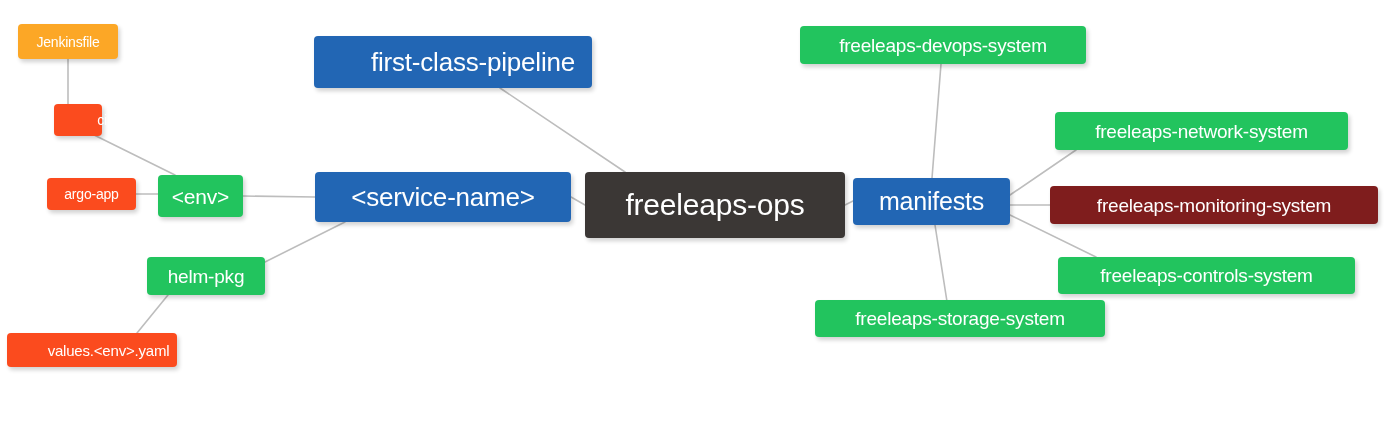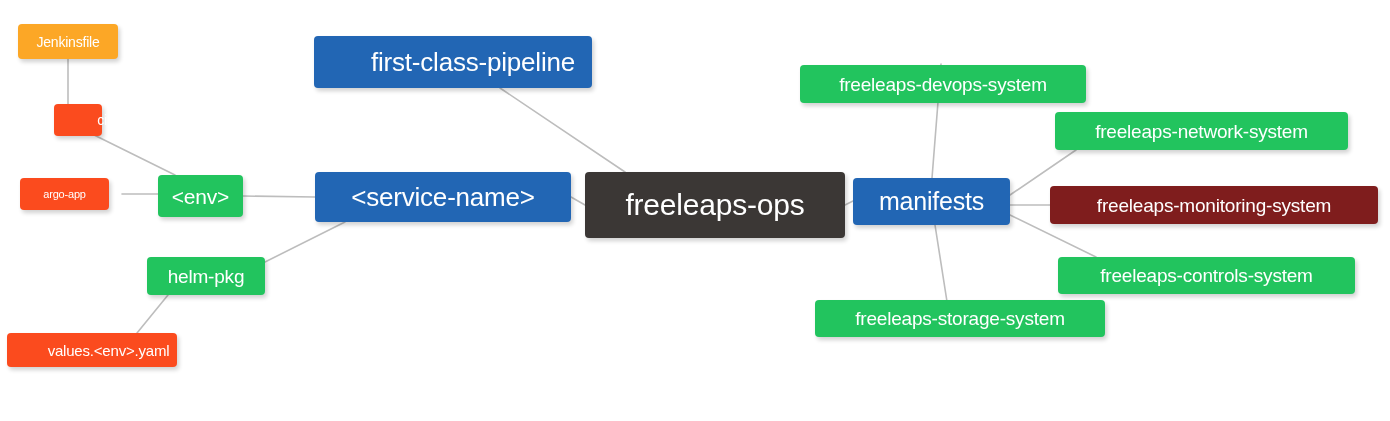--- a/index.html
+++ b/index.html
@@ -54,27 +54,27 @@
       <line x1="168" y1="295" x2="137" y2="333" stroke="#bdbdbd" stroke-width="1.6" stroke-linecap="round"></line>
       <line x1="932" y1="178" x2="941" y2="64" stroke="#bdbdbd" stroke-width="1.6" stroke-linecap="round"></line>
       <line x1="1010" y1="195" x2="1076" y2="150" stroke="#bdbdbd" stroke-width="1.6" stroke-linecap="round"></line>
       <line x1="1010" y1="205" x2="1050" y2="205" stroke="#bdbdbd" stroke-width="1.6" stroke-linecap="round"></line>
       <line x1="1010" y1="215" x2="1096" y2="257" stroke="#bdbdbd" stroke-width="1.6" stroke-linecap="round"></line>
       <line x1="935" y1="225" x2="948" y2="308" stroke="#bdbdbd" stroke-width="1.6" stroke-linecap="round"></line>
     </svg>
   <div id="node-layer">
       <div class="node" style="left: 18px; top: 24px; width: 100px; height: 35px; background: rgb(252, 167, 38); font-size: 14px;">Jenkinsfile</div>
       <div class="node" style="left: 54px; top: 104px; width: 32px; height: 32px; background: rgb(251, 75, 30); font-size: 14px; padding-left: 48px;">ci</div>
-      <div class="node" style="left: 20px; top: 178px; width: 89px; height: 32px; background: rgb(251, 75, 30); font-size: 11px;">argo-app</div>
+      <div class="node" style="left: 47px; top: 178px; width: 89px; height: 32px; background: rgb(251, 75, 30); font-size: 14px;">argo-app</div>
       <div class="node" style="left: 158px; top: 175px; width: 85px; height: 42px; background: rgb(34, 196, 94); font-size: 21px; text-align: center;">&lt;env&gt;</div>
       <div class="node" style="left: 147px; top: 257px; width: 118px; height: 38px; background: rgb(34, 196, 94); font-size: 19px;">helm-pkg</div>
       <div class="node" style="left: 7px; top: 333px; width: 170px; height: 34px; background: rgb(251, 75, 30); font-size: 15px; padding-left: 33px;">values.&lt;env&gt;.yaml</div>
       <div class="node" style="left: 314px; top: 36px; width: 278px; height: 52px; background: rgb(34, 102, 180); font-size: 26px; padding-left: 40px;">first-class-pipeline</div>
       <div class="node" style="left: 315px; top: 172px; width: 256px; height: 50px; background: rgb(34, 102, 180); font-size: 26px;">&lt;service-name&gt;</div>
       <div class="node" style="left: 585px; top: 172px; width: 260px; height: 66px; background: rgb(59, 55, 53); font-size: 30px;">freeleaps-ops</div>
       <div class="node" style="left: 853px; top: 178px; width: 157px; height: 47px; background: rgb(34, 102, 180); font-size: 25px;">manifests</div>
-      <div class="node" style="left: 800px; top: 26px; width: 286px; height: 38px; background: rgb(34, 196, 94); font-size: 19px; margin-top: 39px;">freeleaps-devops-system</div>
+      <div class="node" style="left: 800px; top: 26px; width: 286px; height: 38px; background: rgb(34, 196, 94); font-size: 19px;">freeleaps-devops-system</div>
       <div class="node" style="left: 1055px; top: 112px; width: 293px; height: 38px; background: rgb(34, 196, 94); font-size: 19px;">freeleaps-network-system</div>
       <div class="node" style="left: 1050px; top: 186px; width: 328px; height: 38px; background: #7f1d1d; font-size: 19px;">freeleaps-monitoring-system</div>
       <div class="node" style="left: 1058px; top: 257px; width: 297px; height: 37px; background: rgb(34, 196, 94); font-size: 19px;">freeleaps-controls-system</div>
       <div class="node" style="left: 815px; top: 300px; width: 290px; height: 37px; background: rgb(34, 196, 94); font-size: 19px;">freeleaps-storage-system</div>
     </div>
 </div>
 
 </body></html>

